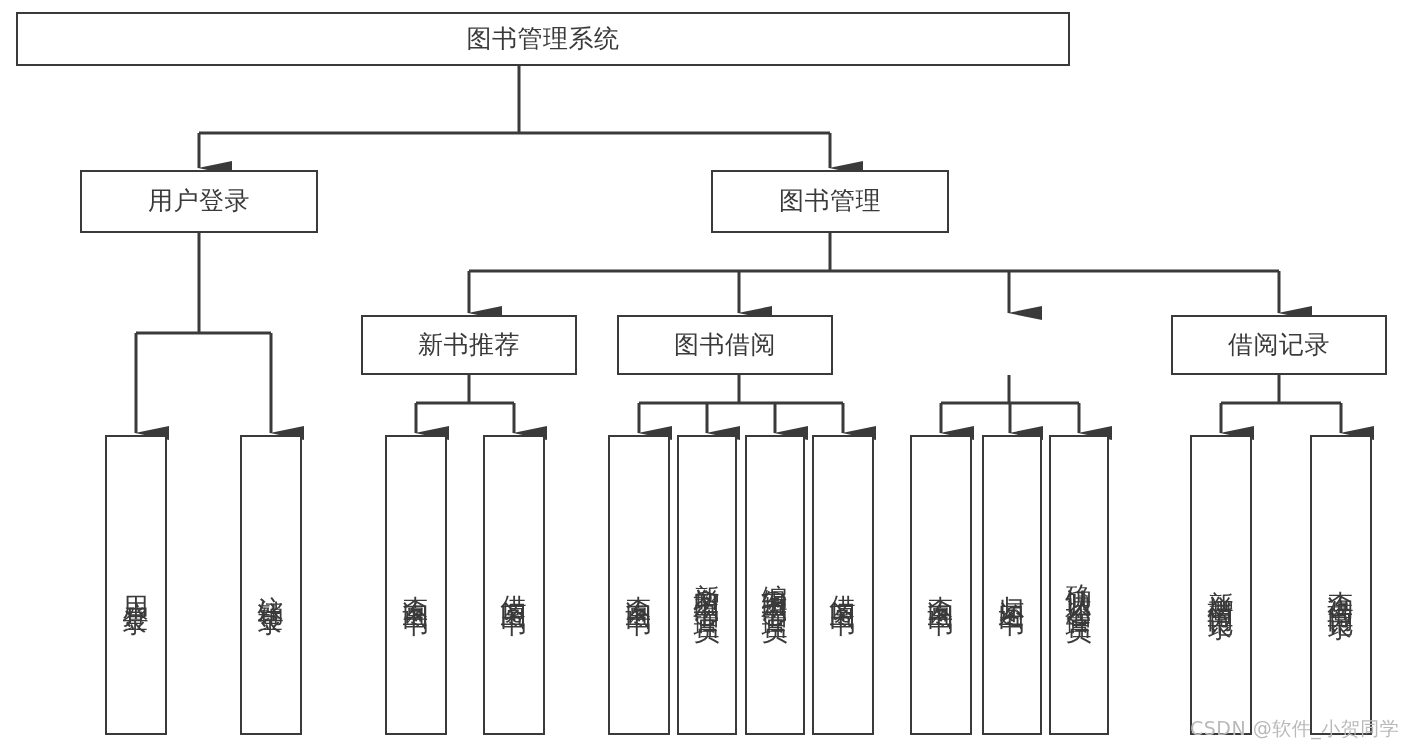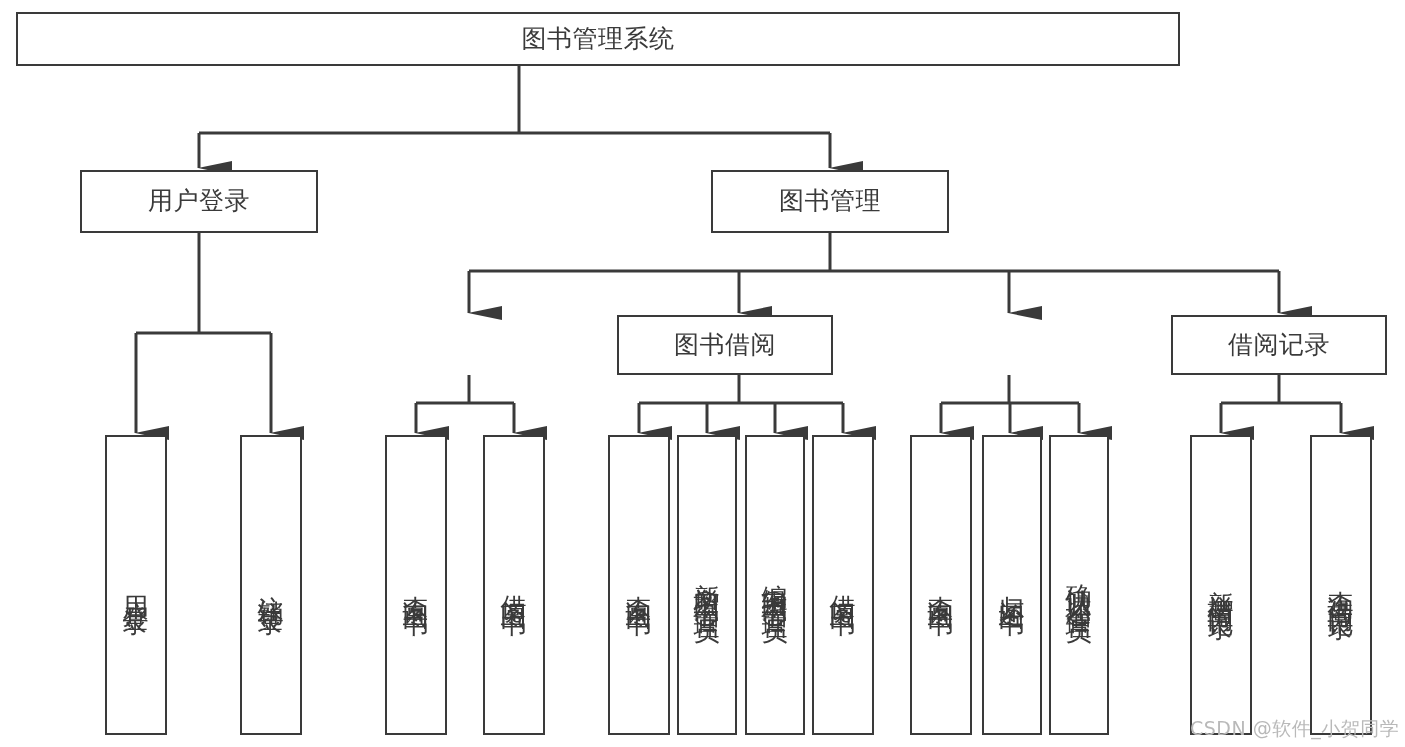--- a/index.html
+++ b/index.html
@@ -124,31 +124,34 @@
       <path d="M 1010,403 L 1010,433" marker-end="url(#arrow)"></path>
       <path d="M 1079,403 L 1079,433" marker-end="url(#arrow)"></path>
 
       <path d="M 1279,375 L 1279,403"></path>
       <path d="M 1221,403 L 1341,403"></path>
       <path d="M 1221,403 L 1221,433" marker-end="url(#arrow)"></path>
       <path d="M 1341,403 L 1341,433" marker-end="url(#arrow)"></path>
     </g>
   </svg>
 
-  <div class="node horiz root" style="left:16px; top:12px; width:1164px; height:54px;">
+  <div class="node horiz root" style="left:16px; top:12px; width:1054px; height:54px;">
     <span class="label">图书管理系统</span>
   </div>
 
   <div class="node horiz" style="left:80px; top:170px; width:238px; height:63px;">
     <span class="label">用户登录</span>
   </div>
   <div class="node horiz" style="left:711px; top:170px; width:238px; height:63px;">
     <span class="label">图书管理</span>
   </div>
 
+  <div class="node horiz" style="left:361px; top:315px; width:216px; height:60px;">
+    <span class="label">新书推荐</span>
+  </div>
   <div class="node horiz" style="left:617px; top:315px; width:216px; height:60px;">
     <span class="label">图书借阅</span>
   </div>
   <div class="node horiz" style="left:1171px; top:315px; width:216px; height:60px;align-items:center;">
     <span class="label">借阅记录</span>
   </div>
 
   <div class="node vert" style="left:105px; top:435px; width:62px; height:300px;">
     <span class="label">用户登录</span>
   </div>

